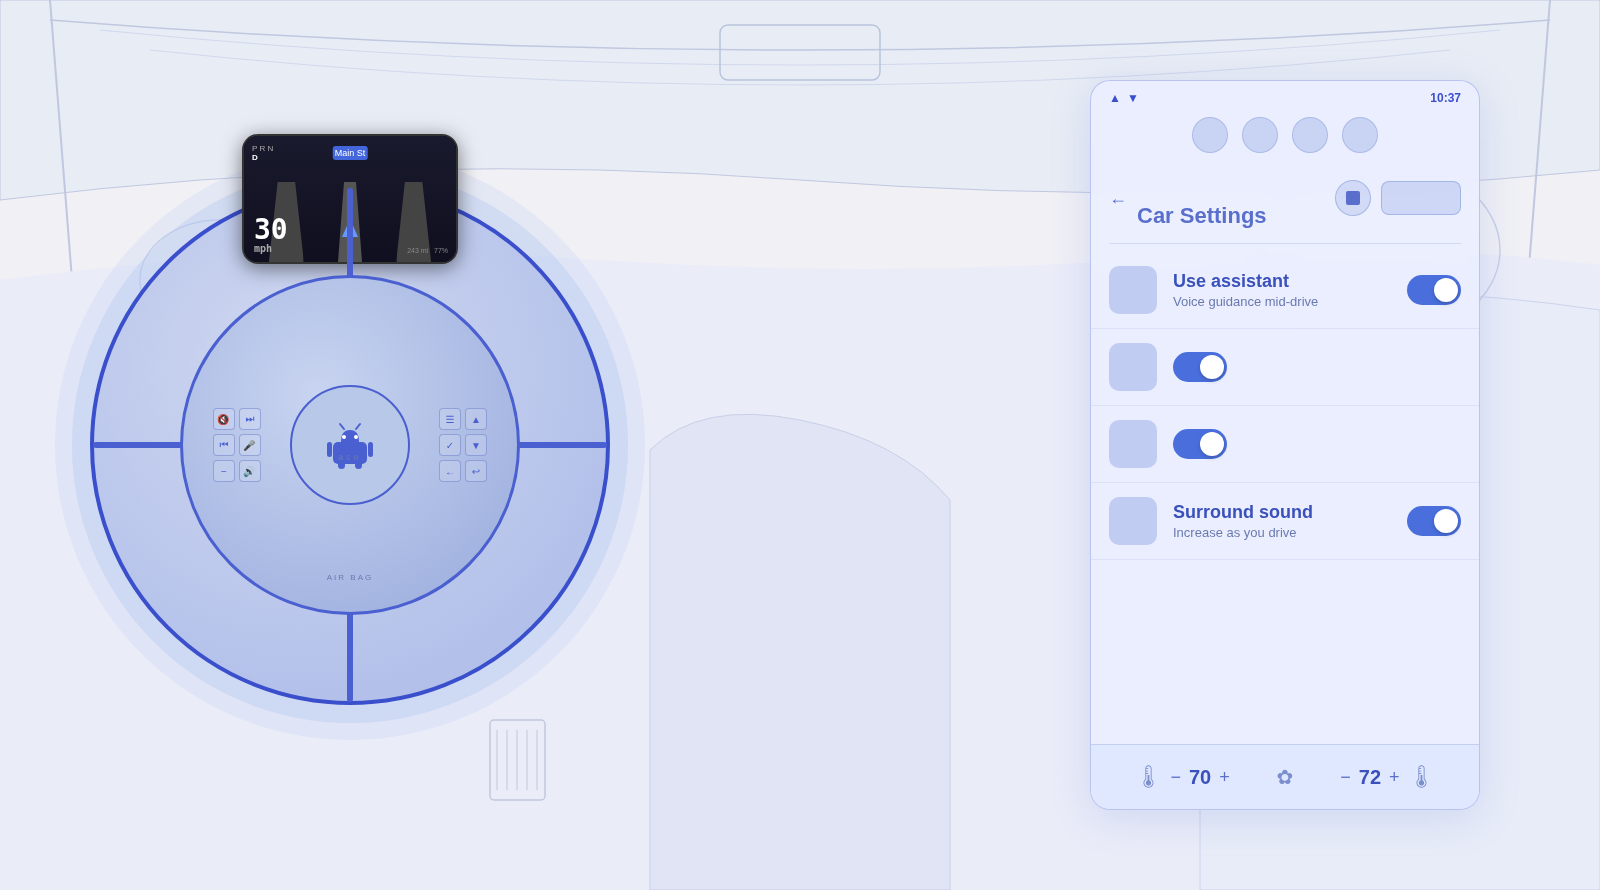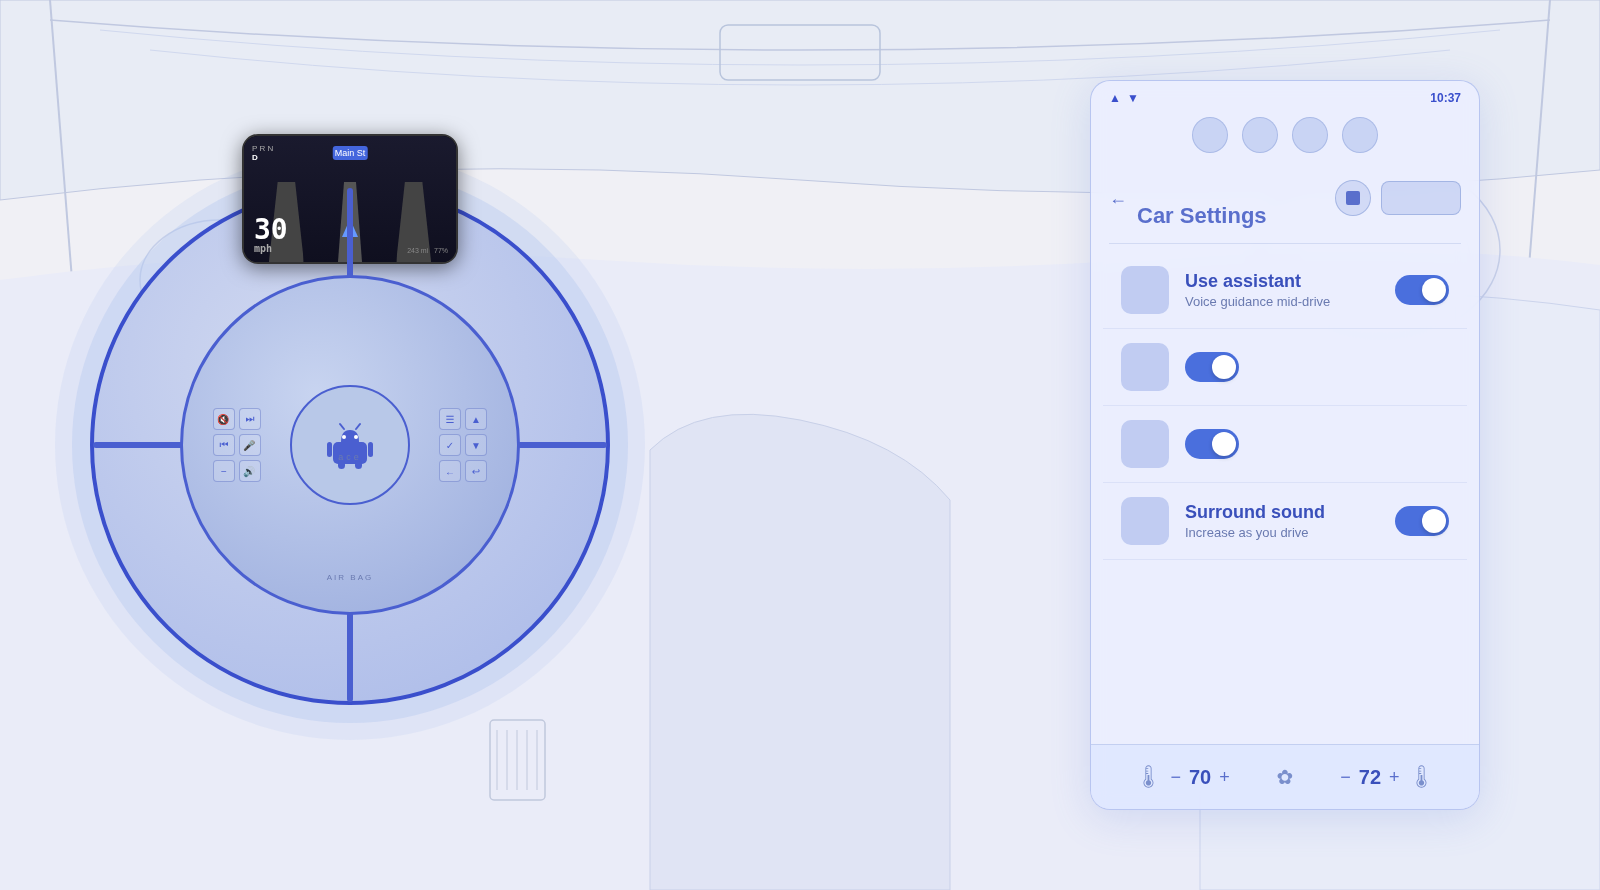--- a/index.html
+++ b/index.html
@@ -384,21 +384,21 @@
 
     
     .divider {
       height: 1px;
       background: rgba(150, 170, 220, 0.3);
       margin: 0 18px;
     }
 
     
     .settings-list {
-      padding: 8px 12px;
+      padding: 8px 0;
     }
 
     .setting-item {
       display: flex;
       align-items: center;
       padding: 14px 18px;
       gap: 16px;
       border-bottom: 1px solid rgba(150, 170, 220, 0.2);
     }
 

